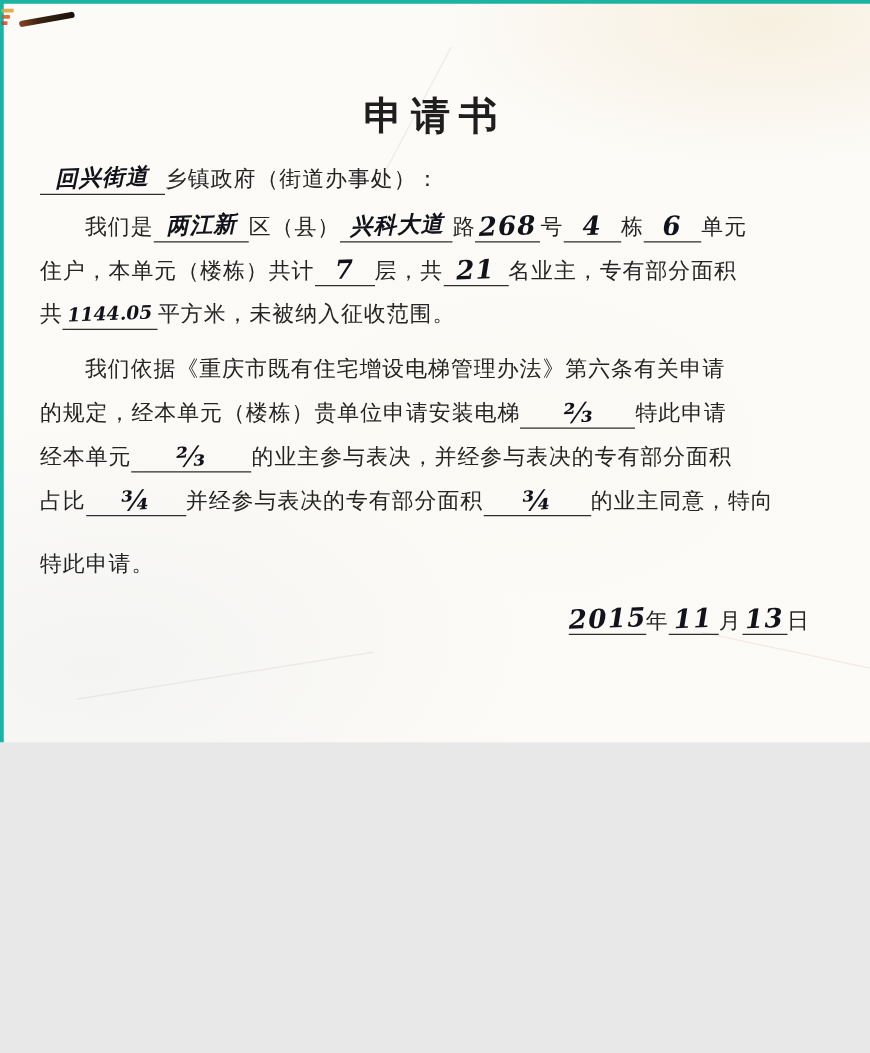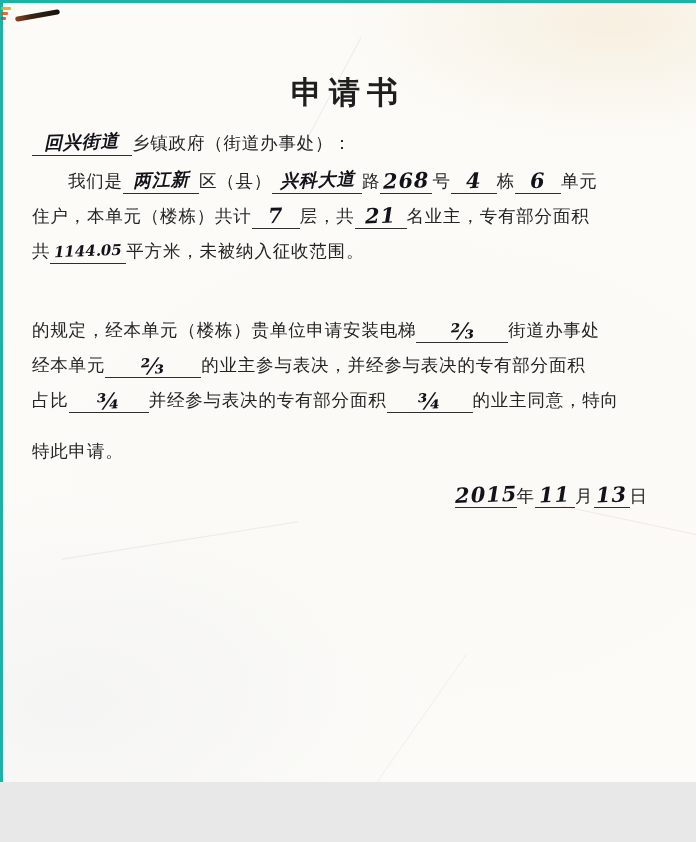--- a/index.html
+++ b/index.html
@@ -1,18 +1,18 @@
 <!DOCTYPE html>
 <html style="--edge: #1db3a2;"><head>
 <meta charset="utf-8">
 <style>
   html,body{margin:0;padding:0;background:#e8e8e8;}
   .scan{
     position:relative;
-    width:696px;height:782px;
+    width:696px;height:594px;
     margin:0 auto;
     background:#fcfbf8;
     overflow:hidden;
     font-family:"Liberation Serif","DejaVu Serif",serif;
     color:#262626;
   }
   
   .edge-top{position:absolute;left:0;top:0;width:696px;height:3px;background:var(--edge,#1db3a2);}
   .edge-left{position:absolute;left:0;top:0;width:3px;height:842px;background:var(--edge,#1db3a2);}
   
@@ -92,23 +92,26 @@
   </div>
 
   <div class="line" style="top:203px">
     <span>住户，本单元（楼栋）共计</span><span class="blank" style="width:48px"><span class="hw big">7</span></span><span>层，共</span><span class="blank" style="width:52px"><span class="hw big">21</span></span><span>名业主，专有部分面积</span>
   </div>
 
   <div class="line" style="top:238px">
     <span>共</span><span class="blank" style="width:76px"><span class="hw small">1144.05</span></span><span>平方米，未被纳入征收范围。</span>
   </div>
 
+  <div class="line indent" style="top:282px">
+    <span>我们依据《重庆市既有住宅增设电梯管理办法》第六条有关申请</span>
+  </div>
 
   <div class="line" style="top:317px">
-    <span>的规定，经本单元（楼栋）贵单位申请安装电梯</span><span class="blank" style="width:92px"><span class="hw frac">⅔</span></span><span>街道办事处</span>
+    <span>的规定，经本单元（楼栋）贵单位申请安装电梯</span><span class="blank" style="width:92px"><span class="hw frac">⅔</span></span><span>特此申请</span>
   </div>
 
   <div class="line" style="top:352px">
     <span>经本单元</span><span class="blank" style="width:96px"><span class="hw frac">⅔</span></span><span>的业主参与表决，并经参与表决的专有部分面积</span>
   </div>
 
   <div class="line" style="top:387px">
     <span>占比</span><span class="blank" style="width:80px"><span class="hw frac">¾</span></span><span>并经参与表决的专有部分面积</span><span class="blank" style="width:86px"><span class="hw frac">¾</span></span><span>的业主同意，特向</span>
   </div>
 

